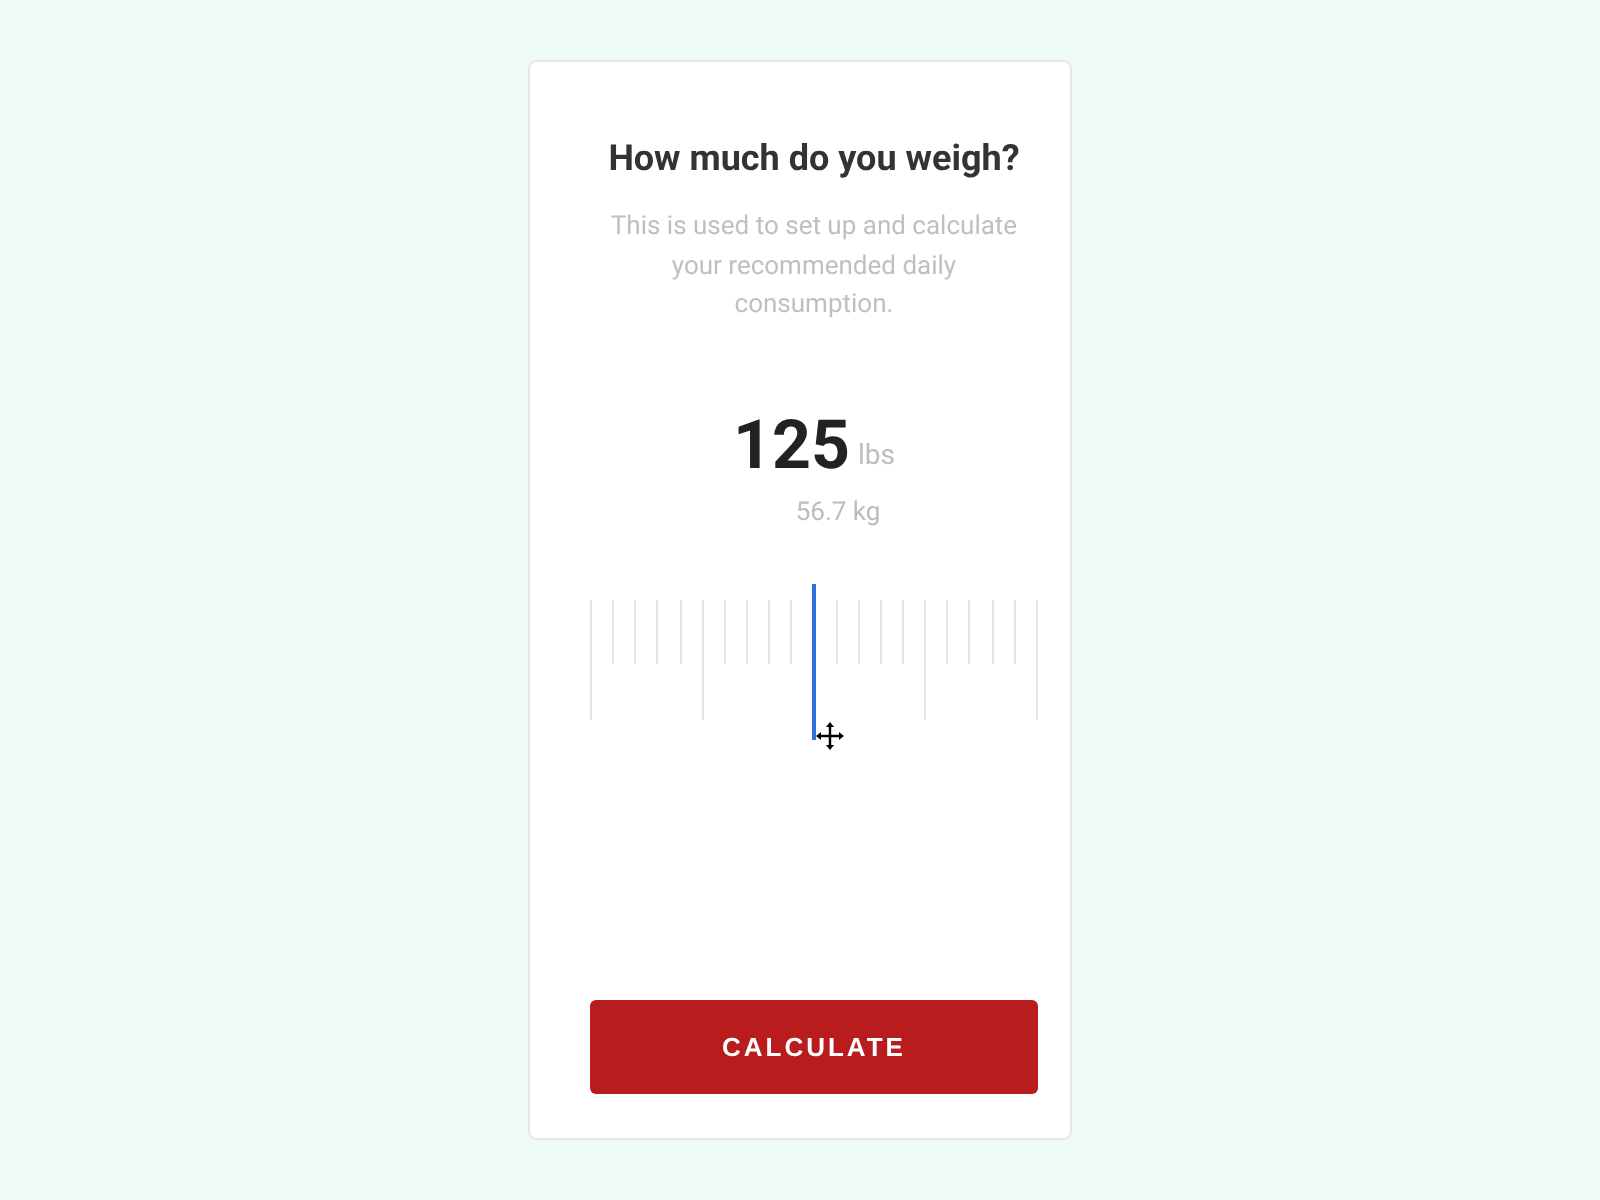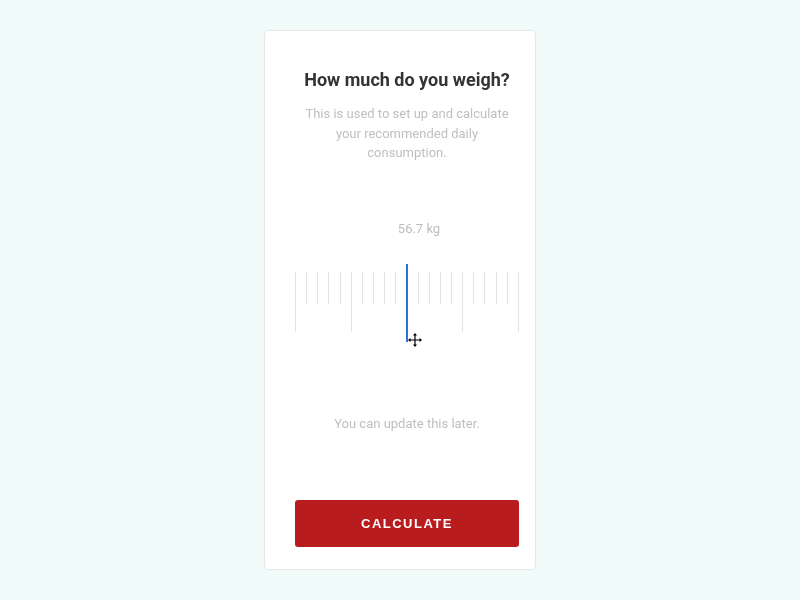--- a/index.html
+++ b/index.html
@@ -33,21 +33,21 @@
       font-weight: 700;
       color: #333333;
       text-align: center;
       margin-bottom: 14px;
     }
     .subtitle {
       font-size: 13px;
       color: #bfbfbf;
       text-align: center;
       line-height: 1.5;
-      margin-bottom: 58px;
+      margin-bottom: 40px;
     }
     .weight-display {
       text-align: center;
       margin-bottom: 6px;
     }
     .weight-value {
       font-size: 34px;
       font-weight: 700;
       color: #222222;
     }
@@ -131,20 +131,23 @@
       text-transform: uppercase;
     }
   </style>
 </head>
 <body>
 
 <div class="card">
   <h1 class="title">How much do you weigh?</h1>
   <p class="subtitle">This is used to set up and calculate your recommended daily consumption.</p>
 
+  <div class="weight-display">
+    <span class="weight-value">125</span><span class="weight-unit">lbs</span>
+  </div>
   <div class="weight-alt">56.7 kg</div>
 
   <div class="ruler-container">
     <div class="indicator"></div>
     <div class="ruler">
       <div class="tick major"></div>
       <div class="tick minor"></div>
       <div class="tick minor"></div>
       <div class="tick minor"></div>
       <div class="tick minor"></div>
@@ -165,18 +168,17 @@
       <div class="tick minor"></div>
       <div class="tick major"></div>
     </div>
     <div class="drag-icon">
       <svg viewBox="0 0 14 14" width="14" height="14">
         <path d="M7 0 L9 2.5 L7.6 2.5 L7.6 6.4 L11.5 6.4 L11.5 5 L14 7 L11.5 9 L11.5 7.6 L7.6 7.6 L7.6 11.5 L9 11.5 L7 14 L5 11.5 L6.4 11.5 L6.4 7.6 L2.5 7.6 L2.5 9 L0 7 L2.5 5 L2.5 6.4 L6.4 6.4 L6.4 2.5 L5 2.5 Z" fill="#000000"></path>
       </svg>
     </div>
   </div>
 
-  <p class="footnote">You can update this later.</p>
 
   <div class="spacer"></div>
 
   <button class="calculate-btn">CALCULATE</button>
 </div>
 
 </body></html>

